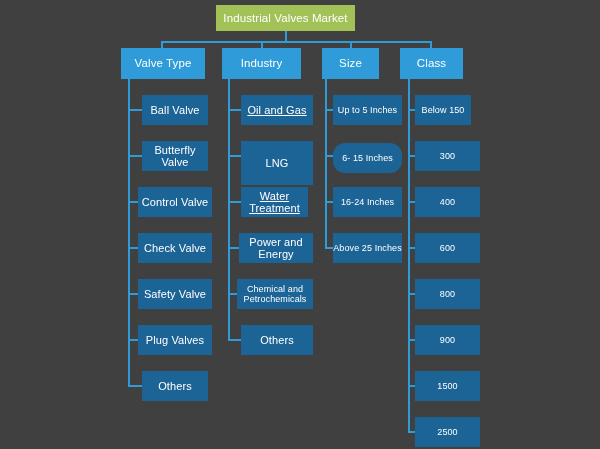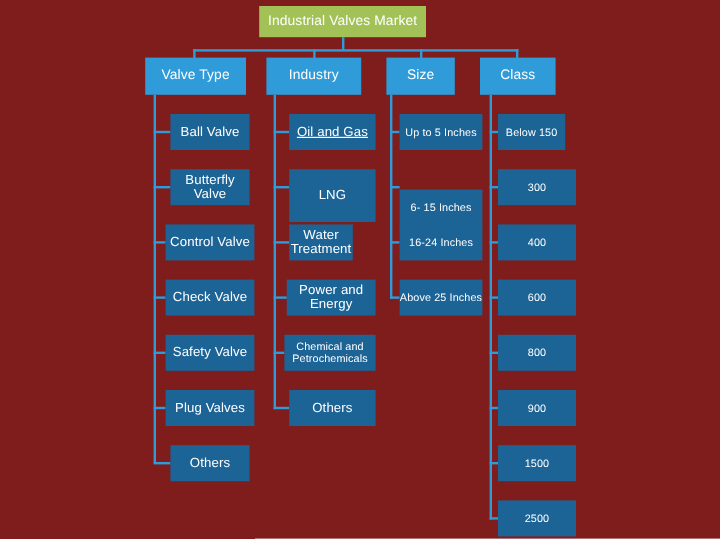--- a/index.html
+++ b/index.html
@@ -4,21 +4,21 @@
 <style>
   html, body {
     margin: 0;
     padding: 0;
     background: #ffffff;
   }
   #canvas {
     position: relative;
     width: 600px;
     height: 449px;
-    background: #7f1d1d;
+    background: #404040;
     font-family: "Liberation Sans", sans-serif;
     overflow: hidden;
   }
   .node {
     position: absolute;
     box-sizing: border-box;
     color: #ffffff;
     display: flex;
     align-items: center;
     justify-content: center;
@@ -122,21 +122,21 @@
   <div class="node node-leaf" style="left:241px; top:95px; width:72px; height:30px;text-decoration:underline;">
     <span>Oil and Gas</span>
   </div>
 
   <div class="conn conn-h" style="left:228px; top:155px; width:13px;"></div>
   <div class="node node-leaf" style="left:241px; top:141px; width:72px; height:44px;">
     <span>LNG</span>
   </div>
 
   <div class="conn conn-h" style="left:228px; top:201px; width:13px;"></div>
-  <div class="node node-leaf" style="left:241px; top:187px; width:53px; height:30px;">
+  <div class="node node-leaf" style="left:241px; top:187px; width:67px; height:30px;text-decoration:underline;">
     <span>Water Treatment</span>
   </div>
 
   <div class="conn conn-h" style="left:228px; top:247px; width:11px;"></div>
   <div class="node node-leaf" style="left:239px; top:233px; width:74px; height:30px;">
     <span>Power and Energy</span>
   </div>
 
   <div class="conn conn-h" style="left:228px; top:293px; width:9px;"></div>
   <div class="node node-leaf tiny" style="left:237px; top:279px; width:76px; height:30px;">
@@ -149,21 +149,21 @@
   </div>
 
   <div class="conn conn-v" style="left:325px; top:79px; height:170px;"></div>
 
   <div class="conn conn-h" style="left:325px; top:109px; width:8px;"></div>
   <div class="node node-leaf tiny" style="left:333px; top:95px; width:69px; height:30px;">
     <span>Up to 5 Inches</span>
   </div>
 
   <div class="conn conn-h" style="left:325px; top:155px; width:8px;"></div>
-  <div class="node node-leaf tiny" style="left:333px; top:158px; width:69px; height:30px;">
+  <div class="node node-leaf tiny" style="left:333px; top:143px; width:69px; height:30px;border-radius:12px;">
     <span>6- 15 Inches</span>
   </div>
 
   <div class="conn conn-h" style="left:325px; top:201px; width:8px;"></div>
   <div class="node node-leaf tiny" style="left:333px; top:187px; width:69px; height:30px;">
     <span>16-24 Inches</span>
   </div>
 
   <div class="conn conn-h" style="left:325px; top:247px; width:8px;"></div>
   <div class="node node-leaf tiny" style="left:333px; top:233px; width:69px; height:30px;">

